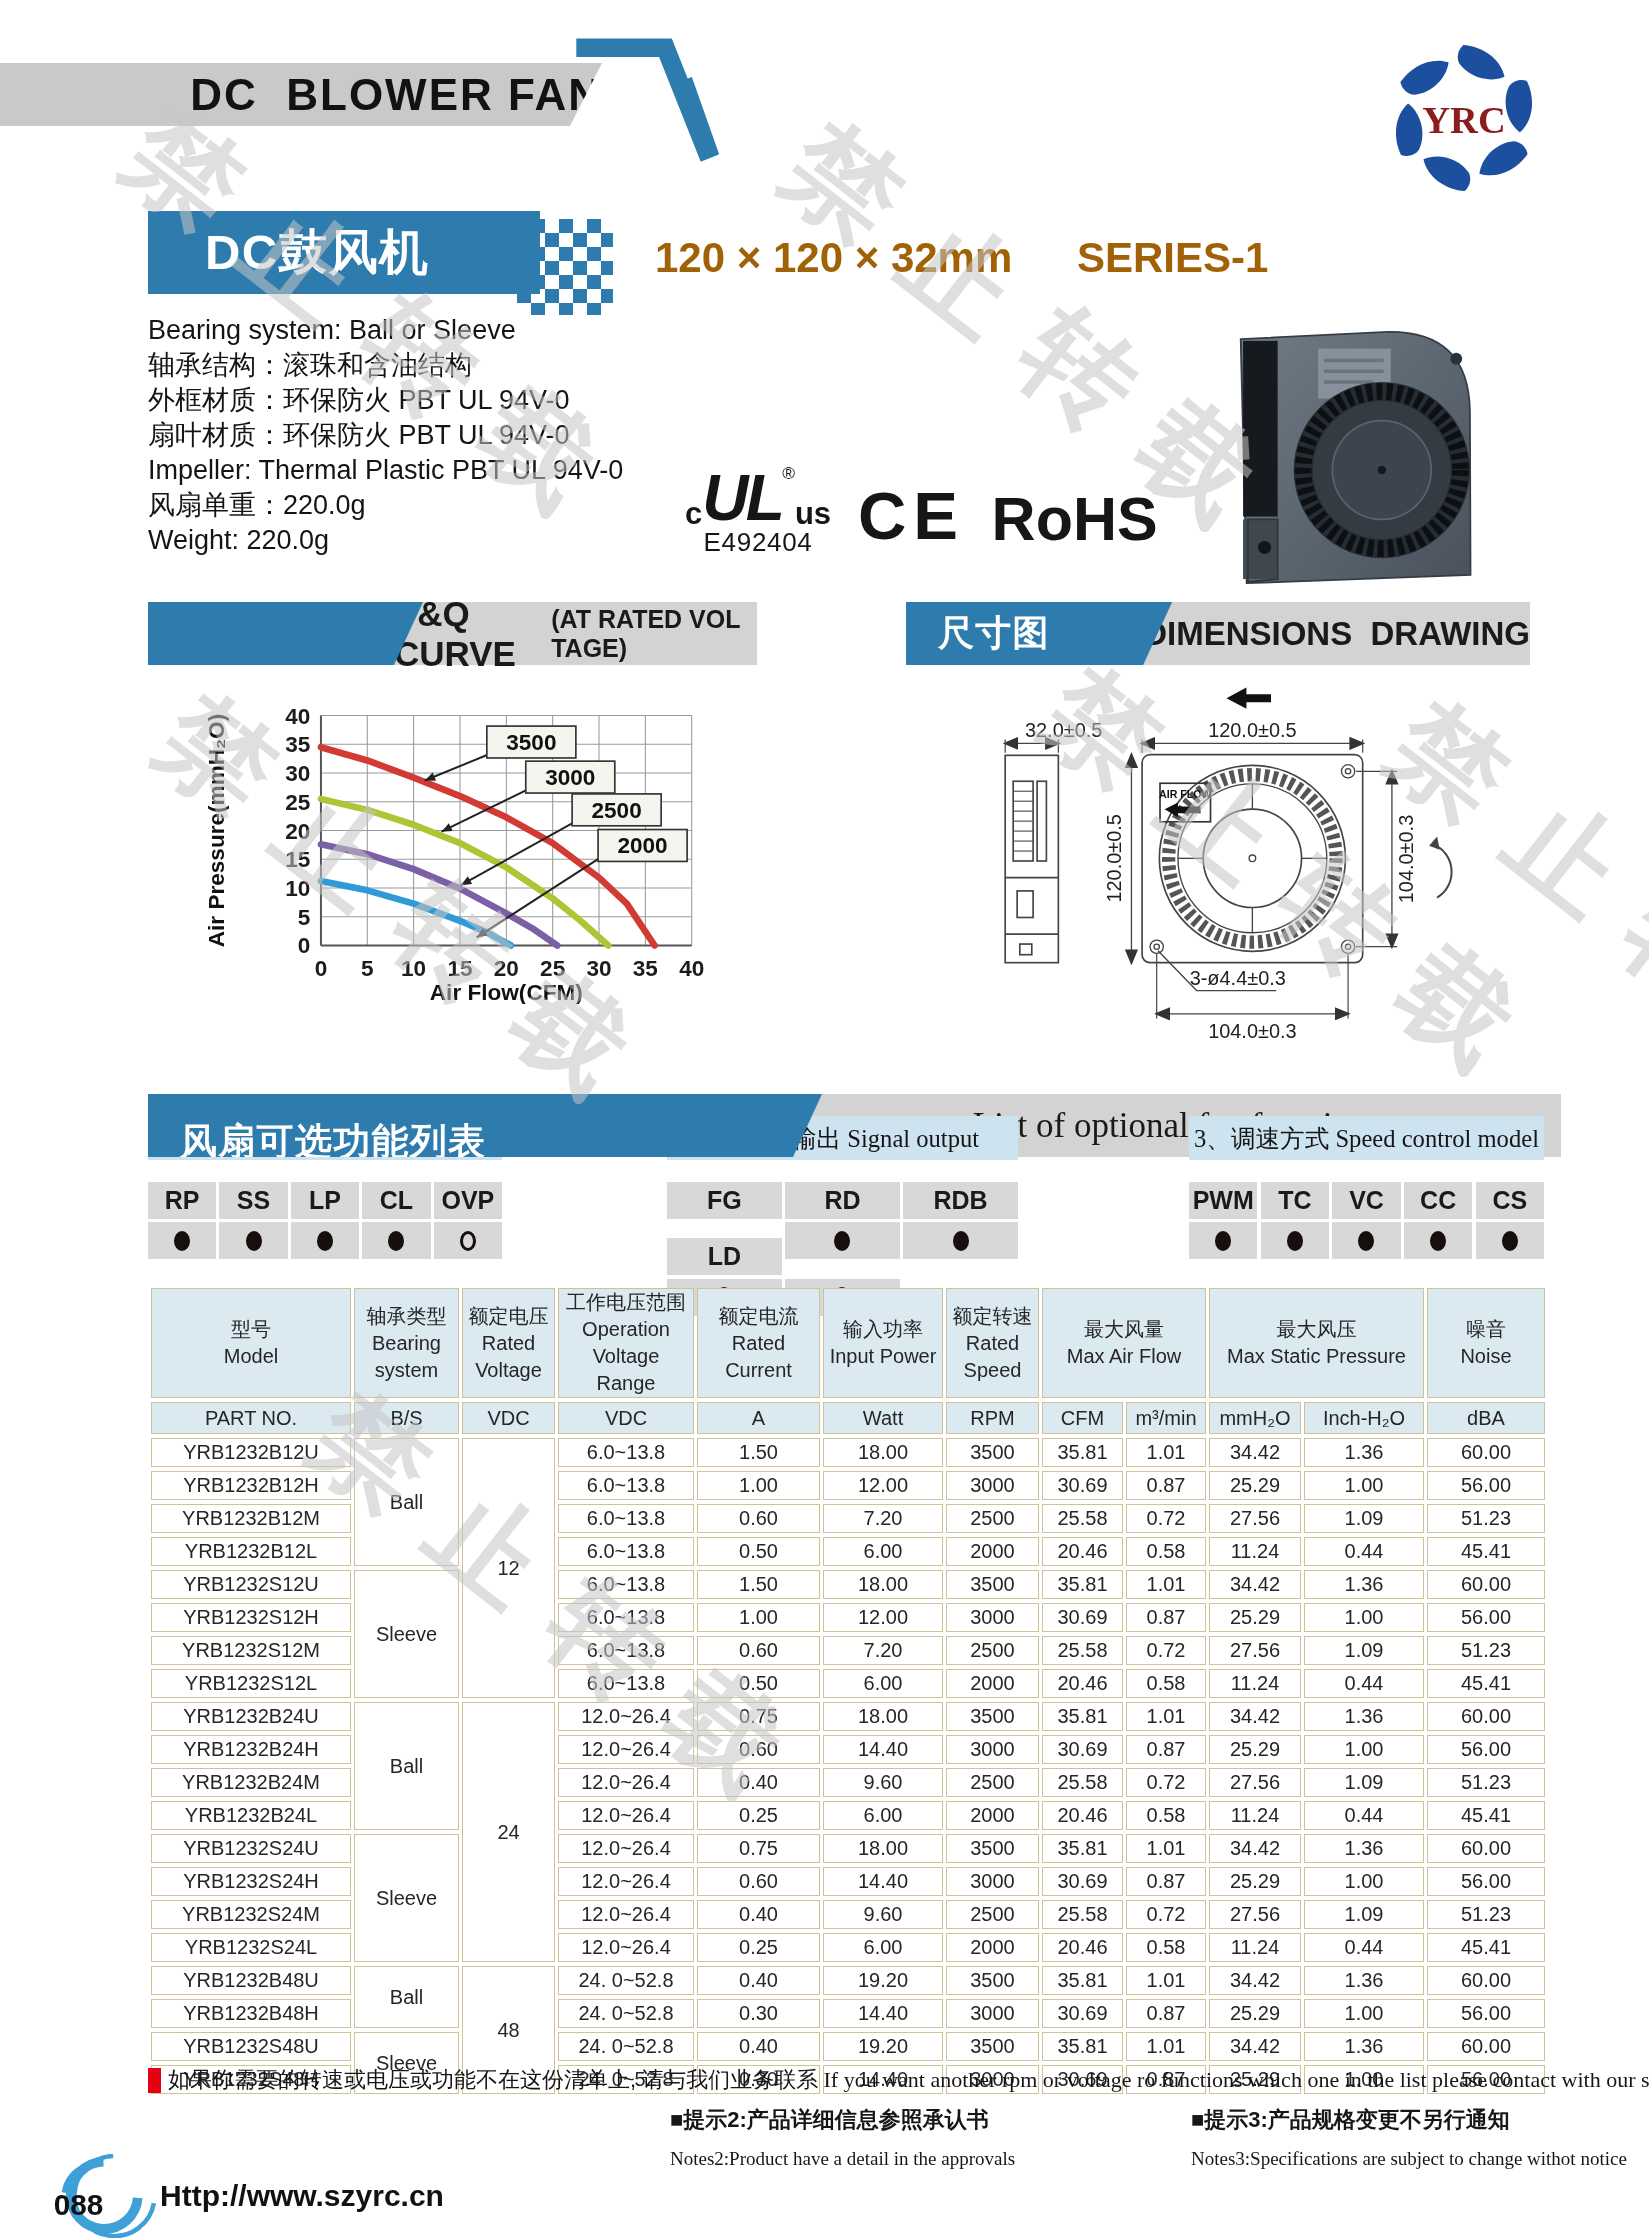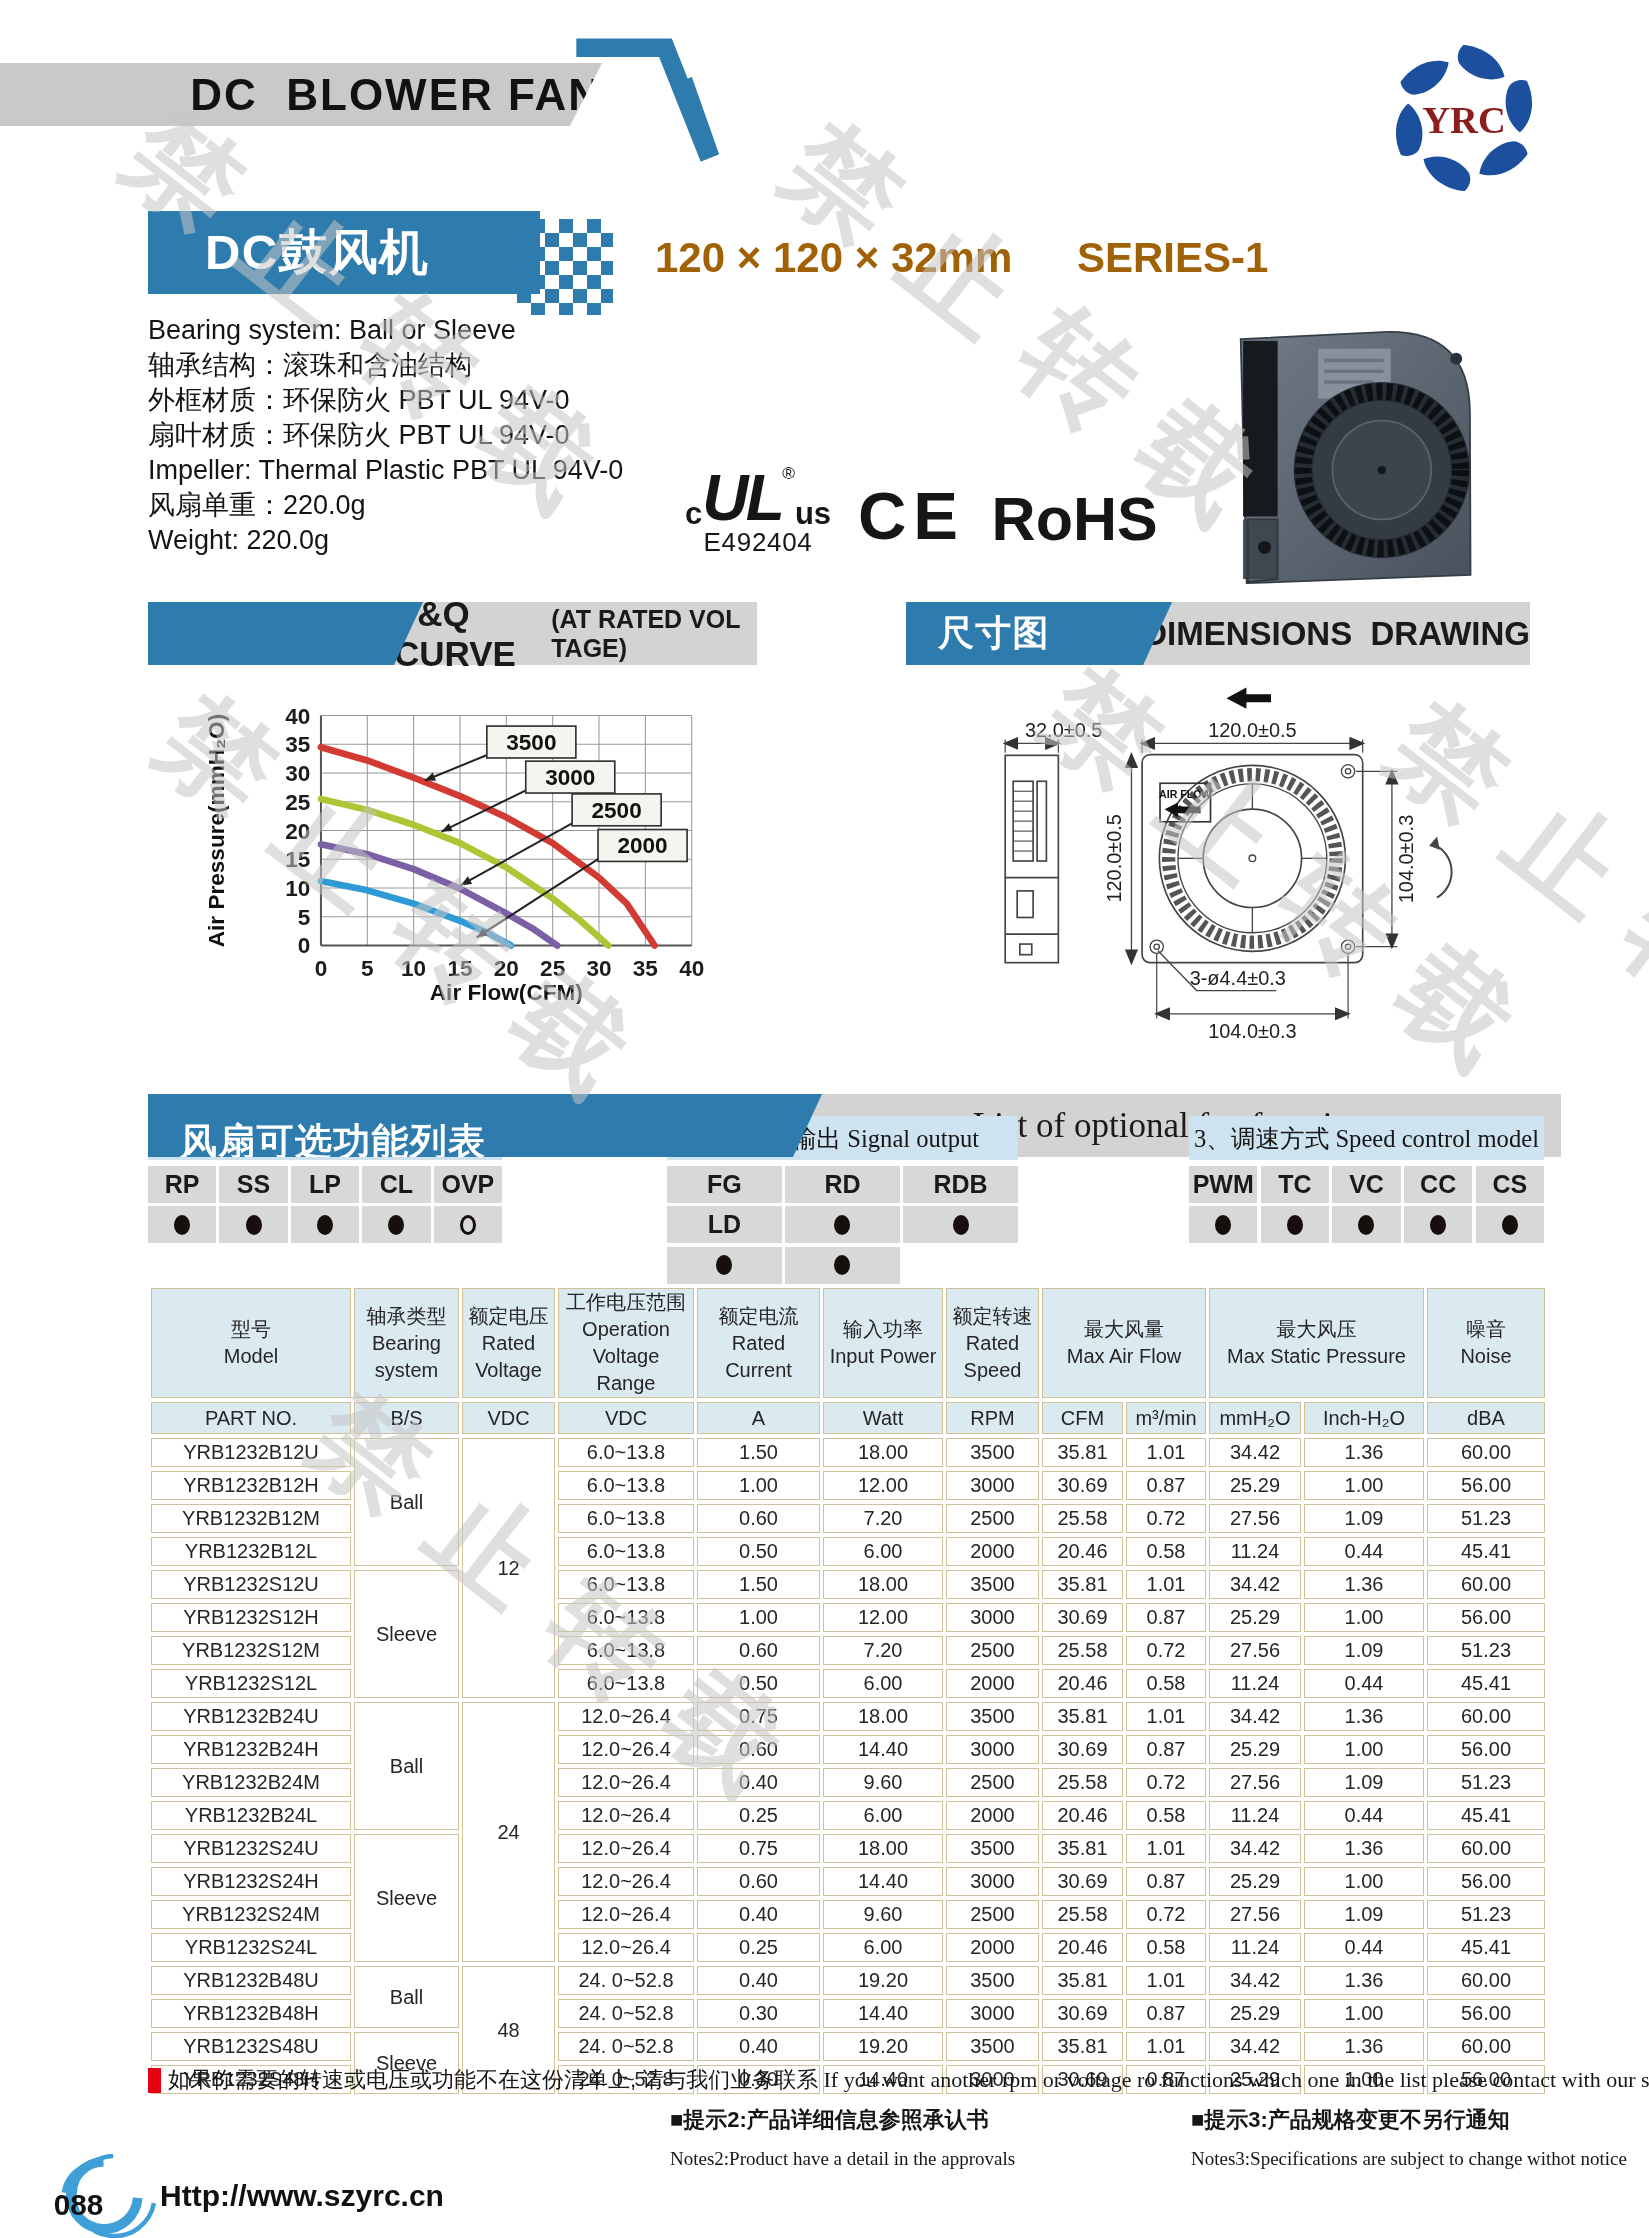--- a/index.html
+++ b/index.html
@@ -70,21 +70,21 @@
 
   
   .fnbox{position:absolute;top:1116px;}
   .fnbox.b1{left:148px;width:354px;}
   .fnbox.b2{left:667px;width:351px;}
   .fnbox.b3{left:1189px;width:355px;}
   .fn-title{height:44px;background:#cde3f0;display:flex;align-items:center;justify-content:center;
             font-size:24.6px;color:#161616;font-family:"Liberation Serif","DejaVu Serif",serif;}
   .fn-grid{margin-top:6px;display:grid;gap:3.3px;}
   .fn-cell{background:#d8d8d8;height:37px;display:flex;align-items:center;justify-content:center;}
-  .fn-label{font-size:25px;font-weight:600;color:#1a1a1a;}
+  .fn-label{font-size:25px;font-weight:600;color:#1a1a1a;margin-top:16px;}
   .dot{display:inline-block;width:16px;height:20px;border-radius:50%;}
   .dot.filled{background:#170f0e;}
   .dot.open{background:transparent;border:3.3px solid #170f0e;width:10.6px;height:14.6px;}
 
   
   .spec-table{position:absolute;left:148px;top:1284px;border-collapse:separate;border-spacing:3.3px 4px;}
   .spec-table th,.spec-table td{border:1.3px solid #cfc19a;text-align:center;vertical-align:middle;
             font-weight:normal;color:#262626;}
   .spec-table th.h1{background:#dbe9f1;height:76px;font-size:20px;line-height:1.35;padding:0 4px;}
   .spec-table th.h2{background:#dbe9f1;height:28px;font-size:20px;}

